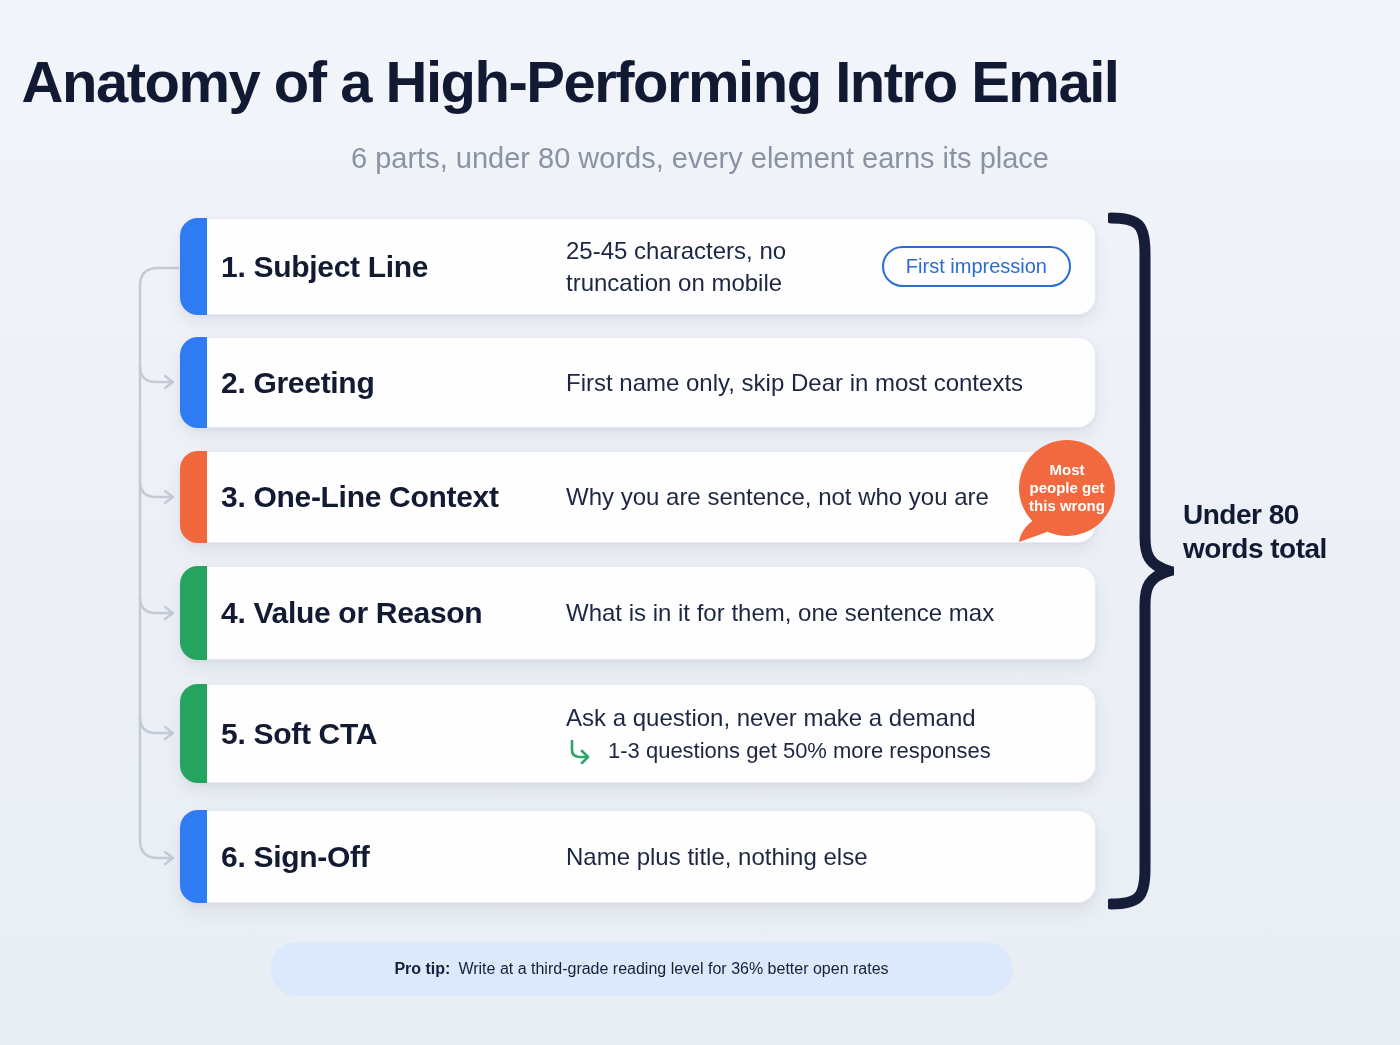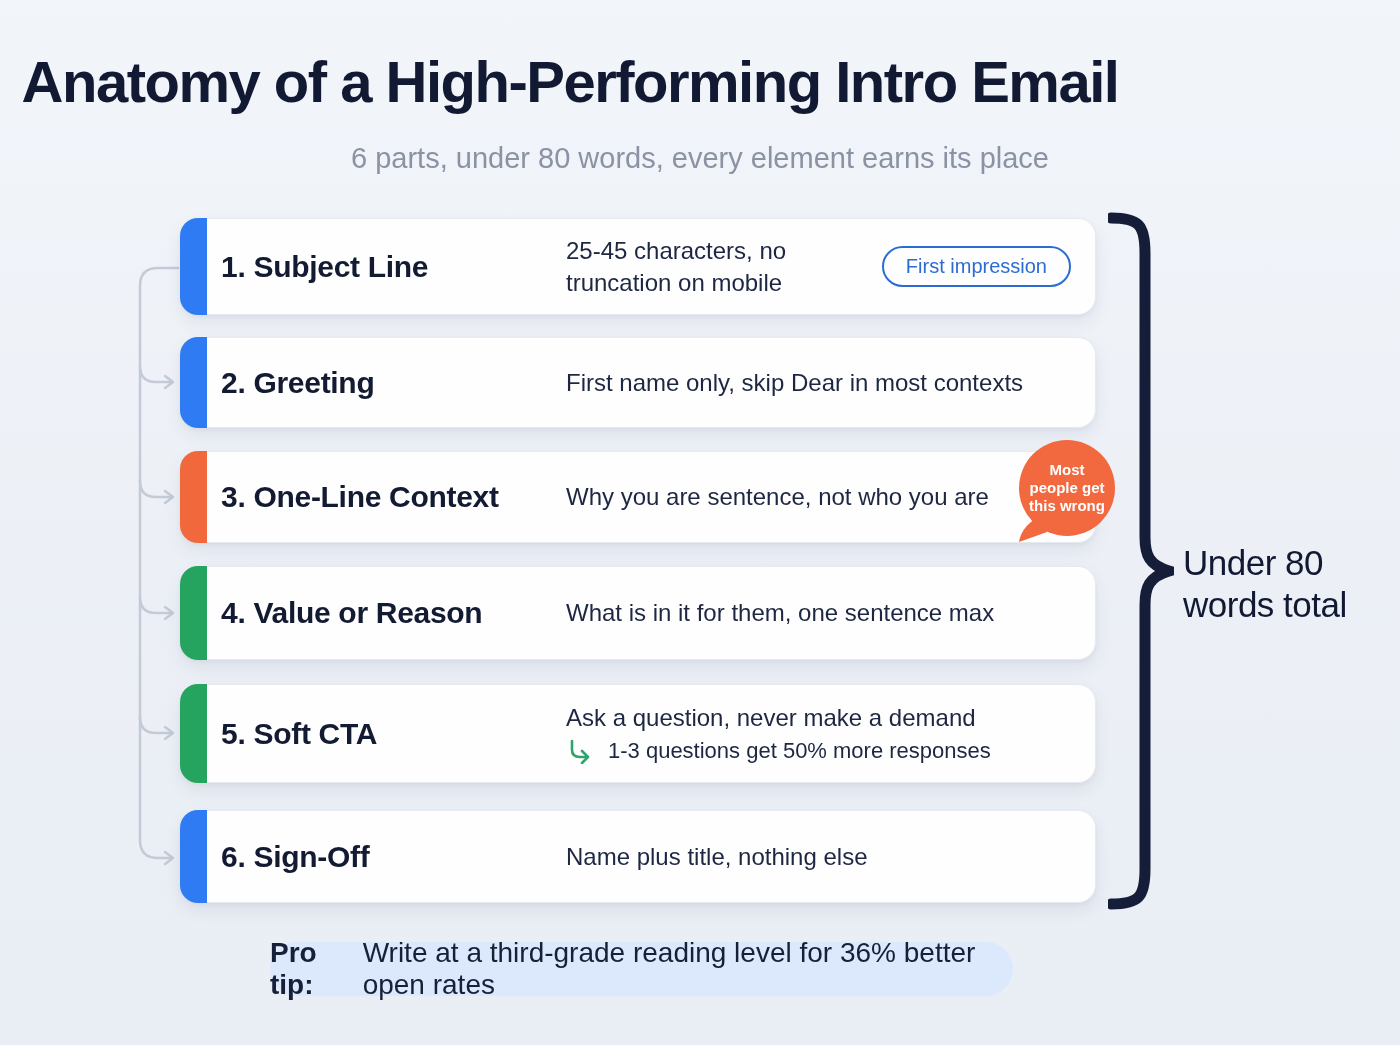--- a/index.html
+++ b/index.html
@@ -65,29 +65,28 @@
     padding:10px;
   }
   .bubble-tail { position:absolute; left:-2px; bottom:-8px; }
   .connector-svg { position:absolute; left:132px; top:255px; }
   .connector-svg path { stroke:#C4CAD6; stroke-width:2.5; fill:none;
     stroke-linecap:round; stroke-linejoin:round; }
   .brace-svg { position:absolute; left:1108px; top:212px; }
   .brace-svg path { fill:none; stroke-width:11; stroke-linecap:round; }
   .brace-label {
     position:absolute; left:1183px; top:498px; width:185px;
-    font-size:35px; font-weight:400; line-height:1.2; color:#121A33;
+    font-size:28px; font-weight:700; line-height:1.2; color:#121A33;
     letter-spacing:-0.5px;
-    margin-top:44px;
   }
   .pro-tip {
     position:absolute; left:270px; top:942px; width:743px; height:54px;
     border-radius:27px;
     display:flex; align-items:center; justify-content:center; gap:8px;
-    font-size:28px; color:#16203A;
+    font-size:16px; color:#16203A;
   }
   .pro-tip-label { font-weight:700; }
   .stat-arrow-icon svg { display:block; }
 </style>
 </head>
 <body>
 
 <h1 class="page-title">Anatomy of a High-Performing Intro Email</h1>
 <div class="page-subtitle">6 parts, under 80 words, every element earns its place</div>
 

